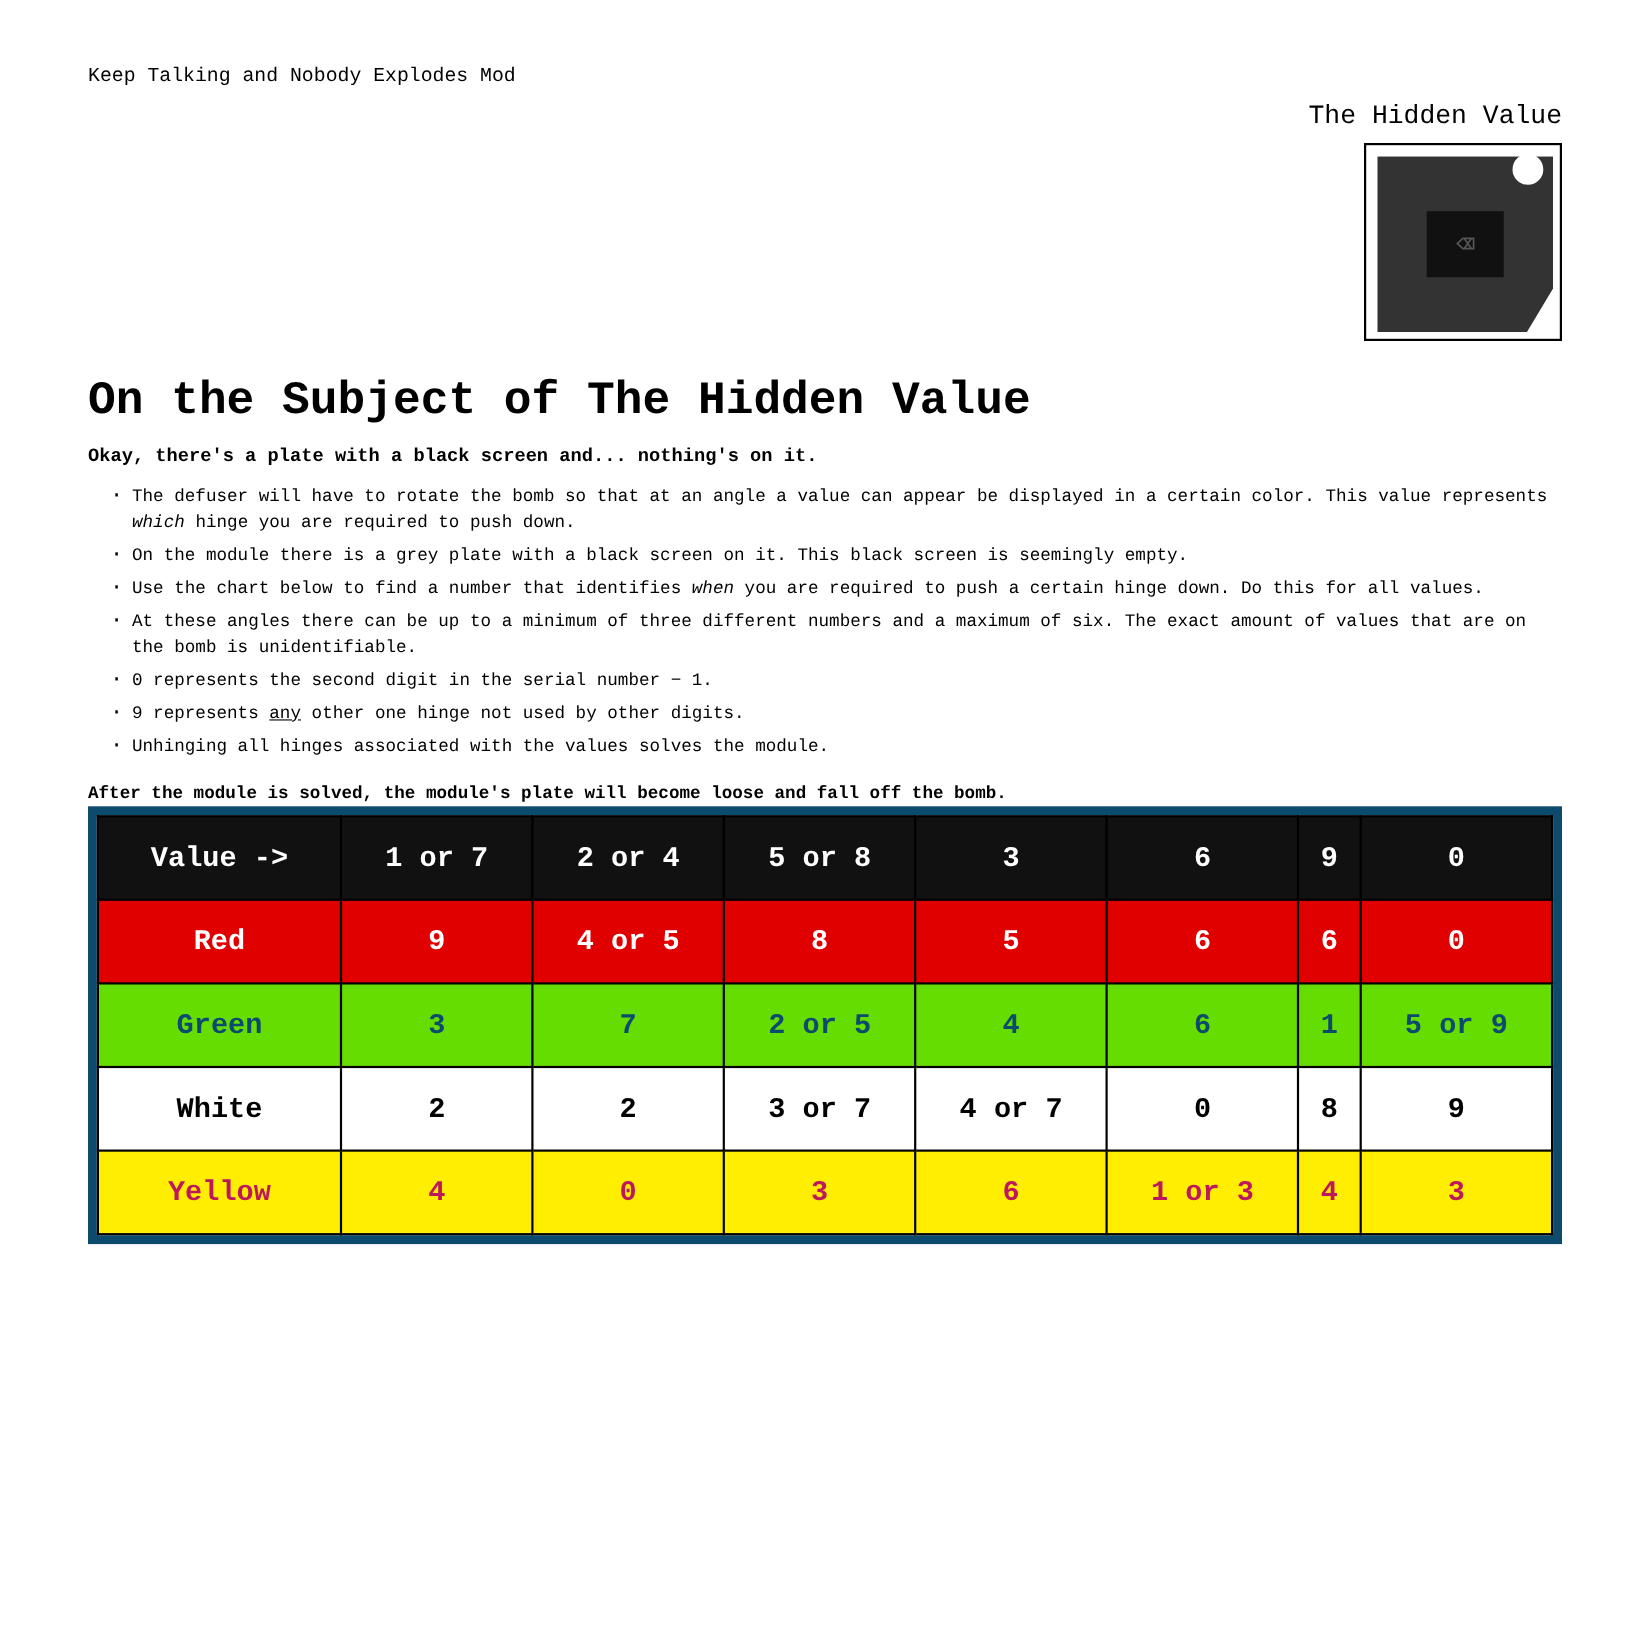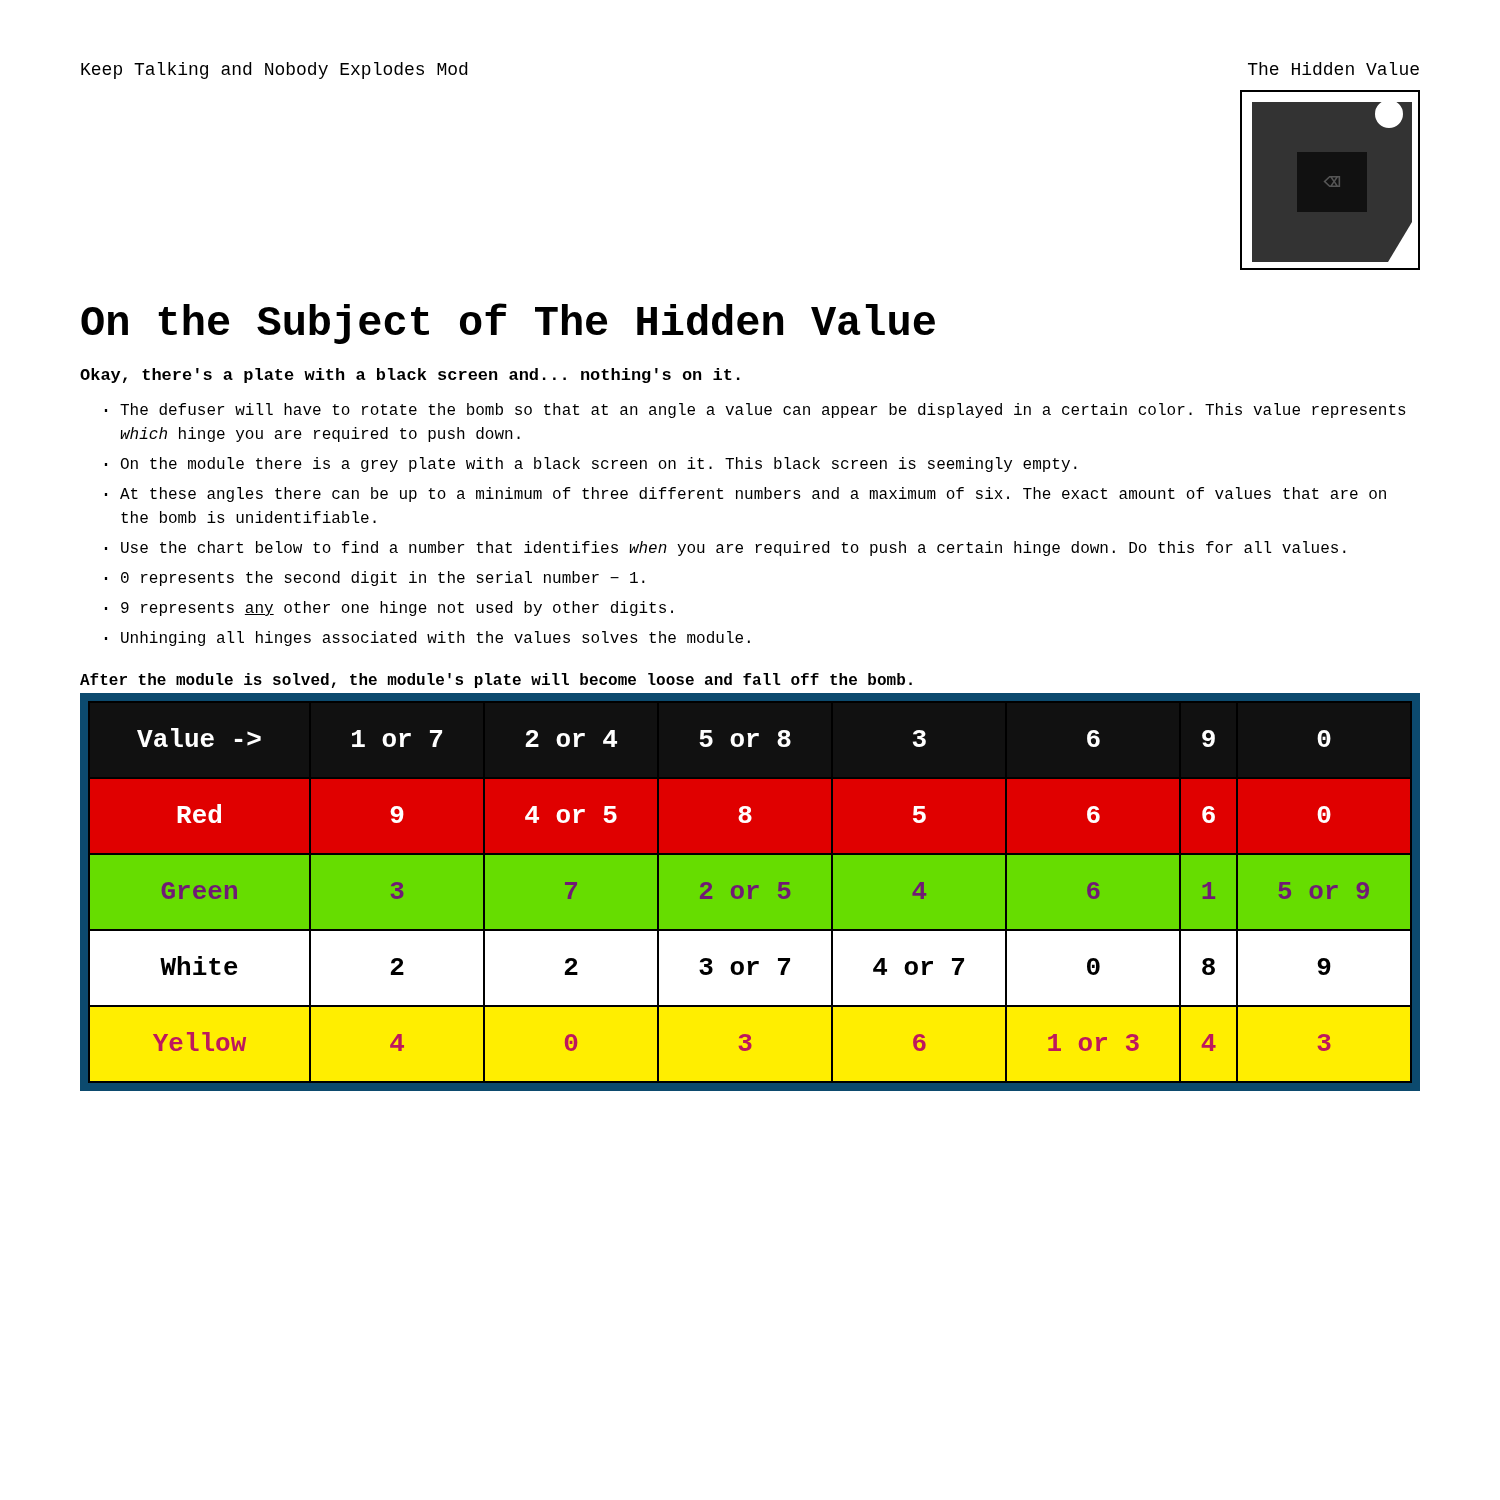--- a/index.html
+++ b/index.html
@@ -15,22 +15,23 @@
       display: flex;
       justify-content: space-between;
       align-items: flex-start;
       margin-bottom: 20px;
     }
     .header-left {
       font-size: 18px;
       font-weight: normal;
     }
     .header-right {
-      font-size: 18px;
+      font-size: 24px;
       font-weight: normal;
+      margin-top: 33px;
     }
     .module-image {
       width: 180px;
       height: 180px;
       border: 2px solid #000;
       background: #fff;
       position: relative;
       margin-top: 10px;
     }
     .module-image-inner {
@@ -127,21 +128,21 @@
     thead tr {
       background: #111;
       color: #fff;
     }
     .row-red {
       background: #e00000;
       color: #ffffff;
     }
     .row-green {
       background: #66dd00;
-      color: #701a75;
+      color: #0c4a6e;
     }
     .row-white {
       background: #fff;
       color: #000;
     }
     .row-yellow {
       background: #ffee00;
       color: #be185d;
     }
     .row-magenta {
@@ -175,22 +176,22 @@
   </div>
 </div>
 
 <div class="content-area">
   <div class="text-area">
     <h1 class="title">On the Subject of The Hidden Value</h1>
     <p class="intro">Okay, there's a plate with a black screen and... nothing's on it.</p>
     <ul class="bullets">
       <li>The defuser will have to rotate the bomb so that at an angle a value can appear be displayed in a certain color. This value represents <em>which</em> hinge you are required to push down.</li>
       <li>On the module there is a grey plate with a black screen on it. This black screen is seemingly empty.</li>
+      <li>Use the chart below to find a number that identifies <em>when</em> you are required to push a certain hinge down. Do this for all values.</li>
       <li>At these angles there can be up to a minimum of three different numbers and a maximum of six. The exact amount of values that are on the bomb is unidentifiable.</li>
-      <li>Use the chart below to find a number that identifies <em>when</em> you are required to push a certain hinge down. Do this for all values.</li>
       <li>0 represents the second digit in the serial number − 1.</li>
       <li>9 represents <u>any</u> other one hinge not used by other digits.</li>
       <li>Unhinging all hinges associated with the values solves the module.</li>
     </ul>
     <p class="after-text">After the module is solved, the module's plate will become loose and fall off the bomb.</p>
   </div>
 </div>
 
 <div class="table-wrap">
   <table>

